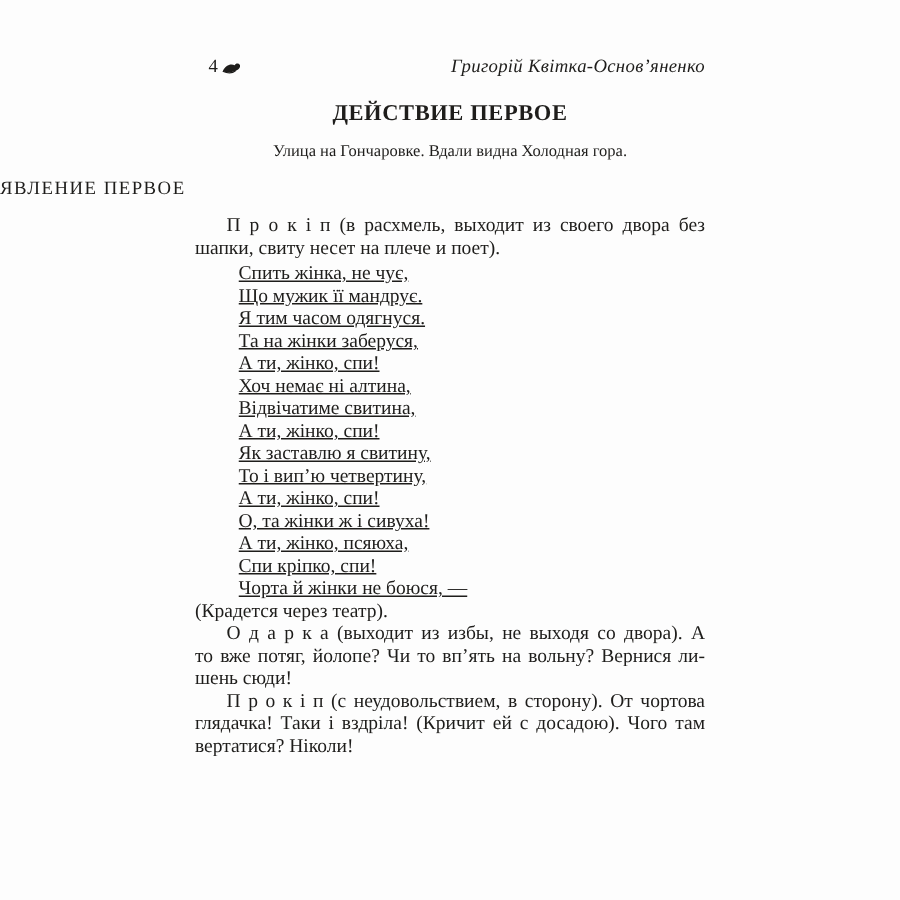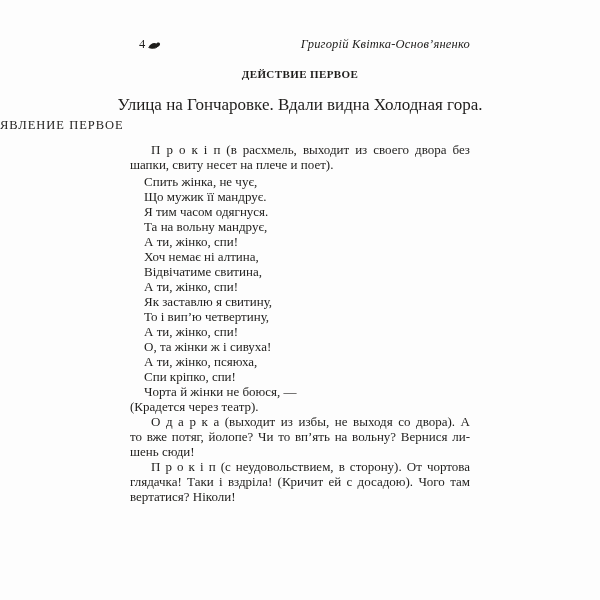--- a/index.html
+++ b/index.html
@@ -6,29 +6,29 @@
   .page{
     position:relative;width:600px;height:600px;background:#fdfdfd;
     font-family:"Liberation Serif","DejaVu Serif",serif;
     color:#1e1d1b;overflow:hidden;
   }
   .pagehead{position:absolute;top:37px;left:130px;width:340px;height:16px;font-size:12.5px;}
   .pagenum{position:absolute;left:9px;top:0;display:flex;align-items:center;gap:3px;}
   .pagenum svg{display:block;margin-top:2px;}
   .running{width:100%;text-align:right;font-style:italic;letter-spacing:0.2px;}
   .act{position:absolute;top:68px;left:0;width:600px;margin:0;text-align:center;
-       font-size:11px;font-weight:bold;letter-spacing:0.4px;}
-  .setting{position:absolute;top:95px;left:0;width:600px;text-align:center;font-size:17px;}
+       font-size:15px;font-weight:bold;letter-spacing:0.4px;}
+  .setting{position:absolute;top:95px;left:0;width:600px;text-align:center;font-size:11px;}
   .scene{position:absolute;top:118px;left:0;width:600px;margin:0;text-align:left;
          font-size:12.5px;font-weight:normal;letter-spacing:1px;}
   .text{position:absolute;top:142px;left:130px;width:340px;font-size:13px;line-height:15px;}
   .pline{height:15px;overflow:hidden;}
   .indent{text-indent:21px;}
   .just{text-align:justify;text-align-last:justify;}
-  .verse{margin-left:14px;margin-top:2px;}
+  .verse{margin-left:29px;margin-top:2px;text-decoration:underline;}
   .vline{height:15px;white-space:nowrap;overflow:hidden;}
 </style>
 </head>
 <body>
 
 <div class="page">
 
   <div class="pagehead">
     <div class="pagenum">
       <span>4</span>
@@ -48,21 +48,21 @@
 
   <div class="text">
 
     <div class="pline indent just">П р о к і п (в расхмель, выходит из своего двора без пояса и</div>
     <div class="pline">шапки, свиту несет на плече и поет).</div>
 
     <div class="verse">
       <div class="vline">Спить жінка, не чує,</div>
       <div class="vline">Що мужик її мандрує.</div>
       <div class="vline">Я тим часом одягнуся.</div>
-      <div class="vline">Та на вольну мандрує,</div>
+      <div class="vline">Та на жінки заберуся,</div>
       <div class="vline">А ти, жінко, спи!</div>
       <div class="vline">Хоч немає ні алтина,</div>
       <div class="vline">Відвічатиме свитина,</div>
       <div class="vline">А ти, жінко, спи!</div>
       <div class="vline">Як заставлю я свитину,</div>
       <div class="vline">То і вип’ю четвертину,</div>
       <div class="vline">А ти, жінко, спи!</div>
       <div class="vline">О, та жінки ж і сивуха!</div>
       <div class="vline">А ти, жінко, псяюха,</div>
       <div class="vline">Спи кріпко, спи!</div>

